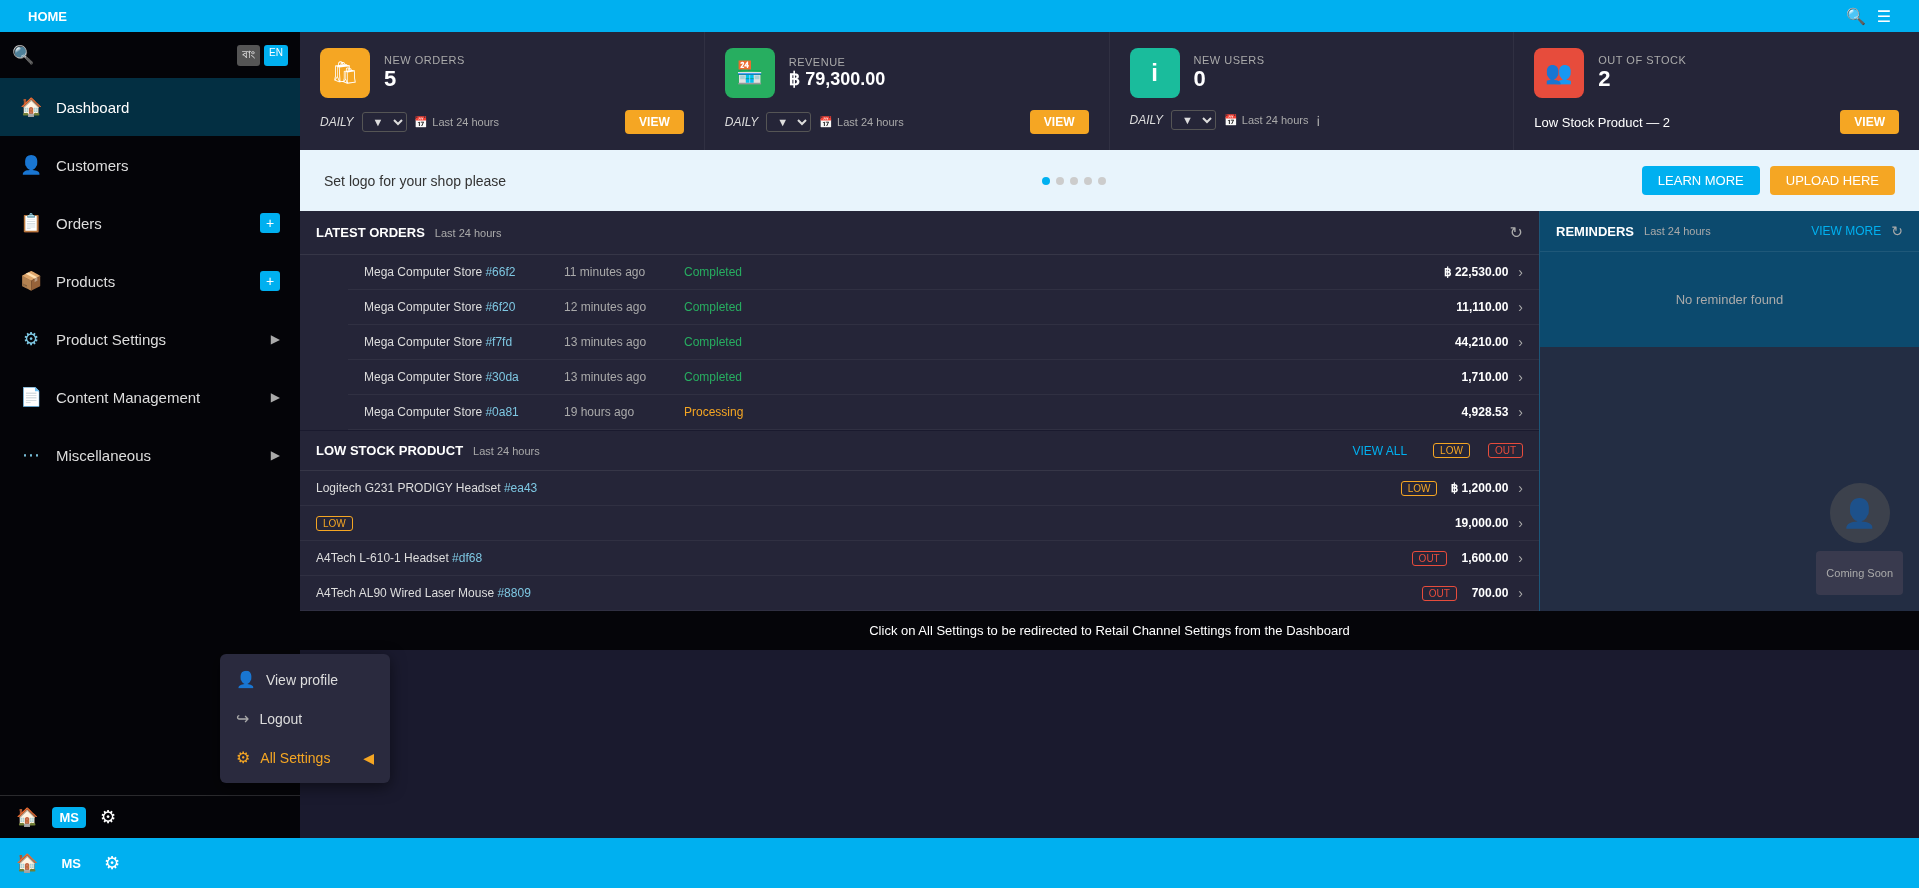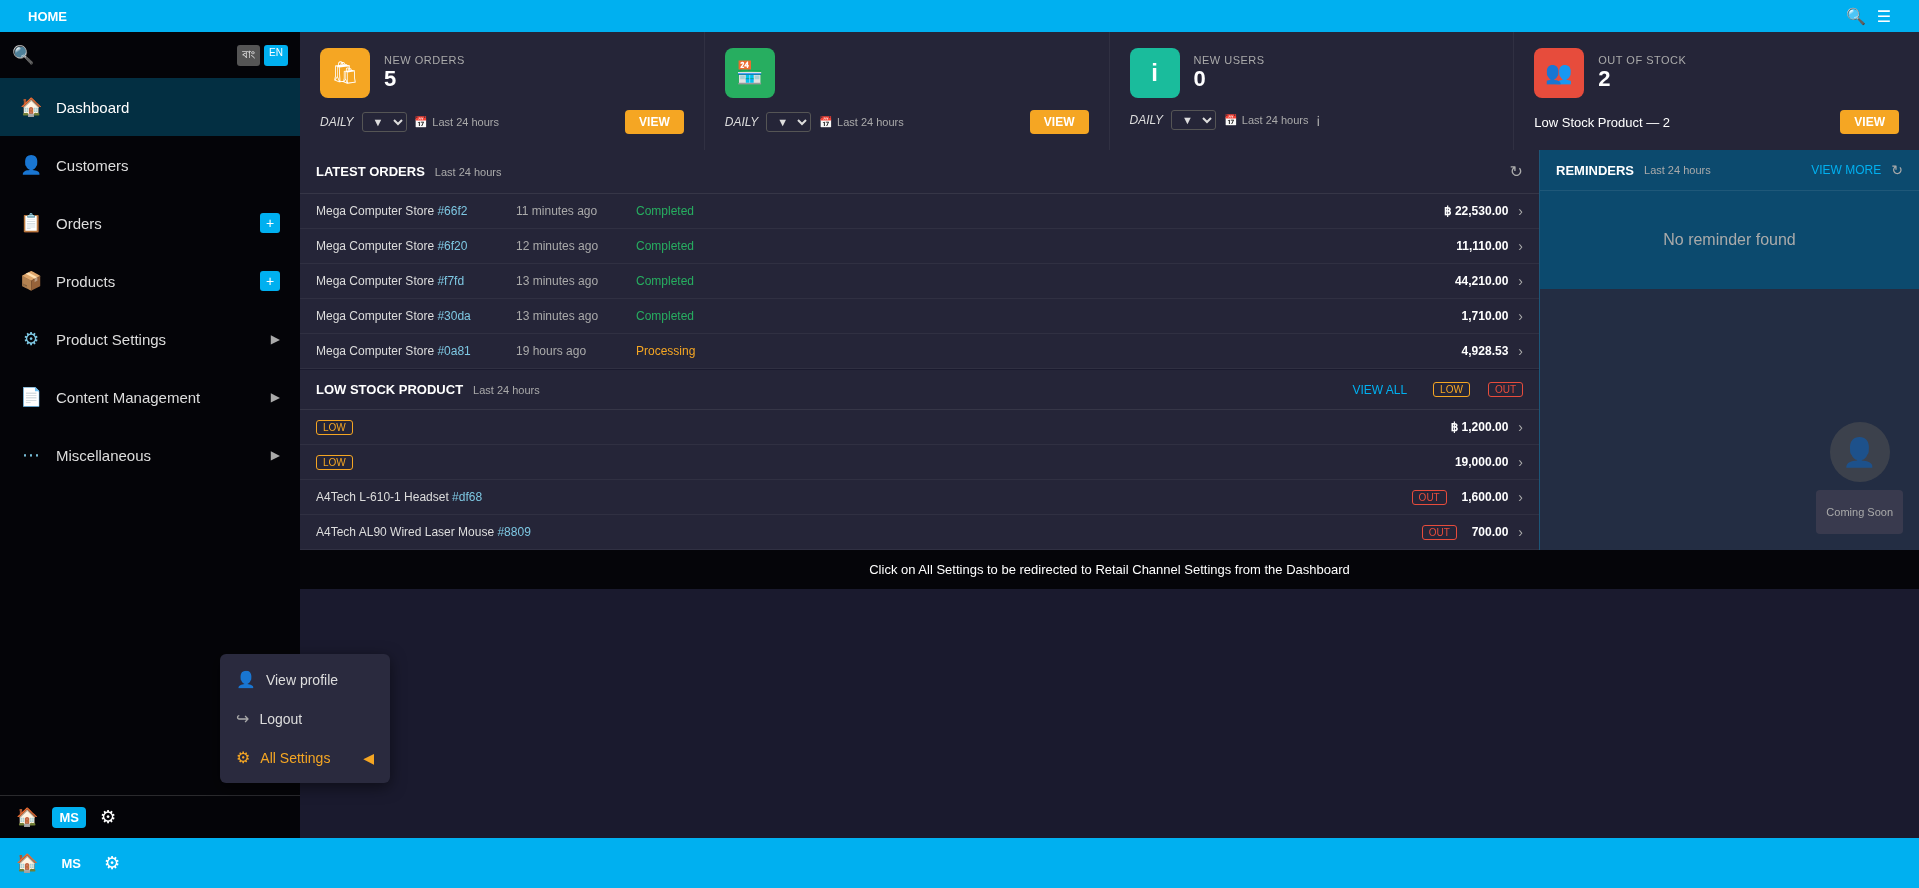--- a/index.html
+++ b/index.html
@@ -210,20 +210,21 @@
     .panel-subtitle { font-size: 11px; color: #aaa; }
     .panel-refresh { margin-left: auto; font-size: 16px; color: #aaa; cursor: pointer; }
 
     .order-row {
       display: flex;
       align-items: center;
       padding: 9px 16px;
       border-bottom: 1px solid rgba(255,255,255,0.05);
       font-size: 12px;
       cursor: pointer;
+      margin-left: 48px;
     }
     .order-store { color: #ddd; flex: 0 0 200px; }
     .order-store span { color: #7ec8e3; }
     .order-time { color: #aaa; flex: 0 0 120px; }
     .order-status { flex: 0 0 100px; }
     .status-completed { color: #27ae60; }
     .status-processing { color: #f5a623; }
     .order-amount { margin-left: auto; color: #fff; font-weight: bold; }
     .order-arrow { color: #aaa; margin-left: 10px; font-size: 14px; }
 
@@ -265,21 +266,21 @@
       display: flex;
       align-items: center;
       padding: 12px 16px;
       border-bottom: 1px solid rgba(255,255,255,0.08);
       gap: 10px;
     }
     .rem-title { font-size: 13px; font-weight: bold; color: #fff; text-transform: uppercase; }
     .rem-sub { font-size: 11px; color: #aaa; }
     .rem-view-more { color: #00b0f0; font-size: 12px; cursor: pointer; margin-left: auto; }
     .rem-refresh { color: #aaa; font-size: 14px; cursor: pointer; }
-    .no-reminder { text-align: center; color: #aaa; font-size: 16px; padding: 40px; }
+    .no-reminder { text-align: center; color: #aaa; font-size: 13px; padding: 40px; }
 
     
     .coming-soon-overlay {
       background: rgba(40,40,60,0.85);
       display: flex;
       align-items: center;
       justify-content: flex-end;
       padding: 20px;
     }
     .coming-soon-badge {
@@ -411,20 +412,24 @@
           <span class="stat-date">📅 <span>Last 24 hours</span></span>
           <button class="stat-view-btn">VIEW</button>
         </div>
       </div>
 
       <div class="stat-card">
         <div class="stat-top">
           <div class="stat-icon-box stat-icon-green">
             <span>🏪</span>
           </div>
+          <div class="stat-info">
+            <div class="stat-label">REVENUE</div>
+            <div class="stat-value" style="font-size:18px;">฿ 79,300.00</div>
+          </div>
         </div>
         <div class="stat-bottom">
           <span class="stat-period">DAILY</span>
           <select class="stat-dropdown"><option>▼</option></select>
           <span class="stat-date">📅 <span>Last 24 hours</span></span>
           <button class="stat-view-btn">VIEW</button>
         </div>
       </div>
 
       <div class="stat-card">
@@ -455,20 +460,34 @@
             <div class="stat-value">2</div>
           </div>
         </div>
         <div class="stat-bottom">
           <span class="stat-low-stock">Low Stock Product — 2</span>
           <button class="stat-view-btn">VIEW</button>
         </div>
       </div>
     </div>
 
+    <div class="banner">
+      <span>Set logo for your shop please</span>
+      <div class="banner-dots">
+        <span class="dot active"></span>
+        <span class="dot"></span>
+        <span class="dot"></span>
+        <span class="dot"></span>
+        <span class="dot"></span>
+      </div>
+      <div class="banner-btns">
+        <button class="btn-learn">LEARN MORE</button>
+        <button class="btn-upload">UPLOAD HERE</button>
+      </div>
+    </div>
 
     <div class="panels-row">
 
       <div>
 
         <div class="panel">
           <div class="panel-header">
             <span class="panel-title">LATEST ORDERS</span>
             <span class="panel-subtitle">Last 24 hours</span>
             <span class="panel-refresh">↻</span>
@@ -515,20 +534,21 @@
         <div class="panel" style="margin-top:1px;">
           <div class="low-stock-header">
             <span class="low-stock-title">LOW STOCK PRODUCT</span>
             <span class="low-stock-sub">Last 24 hours</span>
             <span class="view-all-btn">VIEW ALL</span>
             <span class="badge-low" style="margin-left:16px;">LOW</span>
             <span class="badge-out" style="margin-left:8px;">OUT</span>
           </div>
           <div>
             <div class="stock-row">
+              <span class="stock-name">Logitech G231 PRODIGY Headset <span>#ea43</span></span>
               <span class="stock-badge"><span class="badge-low">LOW</span></span>
               <span class="stock-price">฿ 1,200.00</span>
               <span class="stock-arrow">›</span>
             </div>
             <div class="stock-row">
               <span class="stock-badge"><span class="badge-low">LOW</span></span>
               <span class="stock-price">19,000.00</span>
               <span class="stock-arrow">›</span>
             </div>
             <div class="stock-row">

